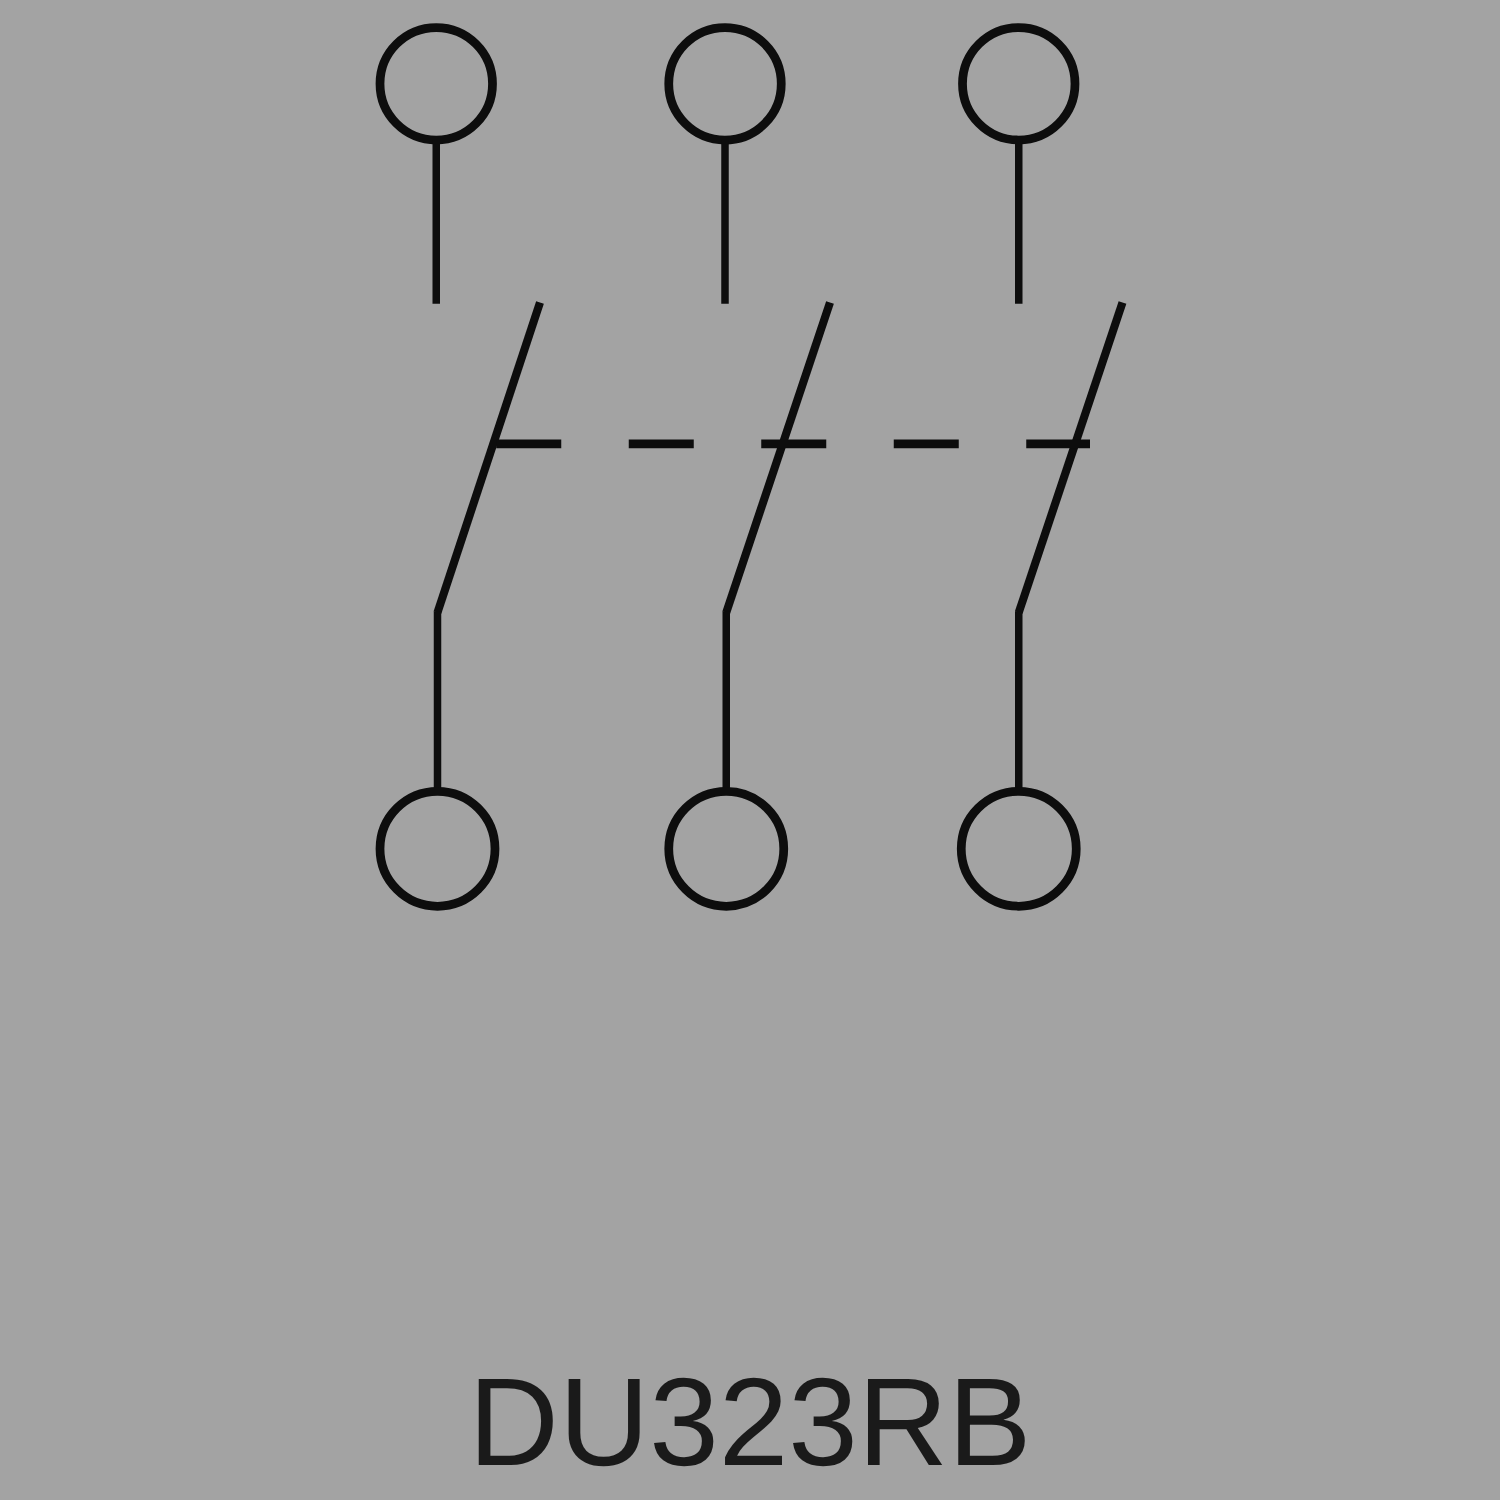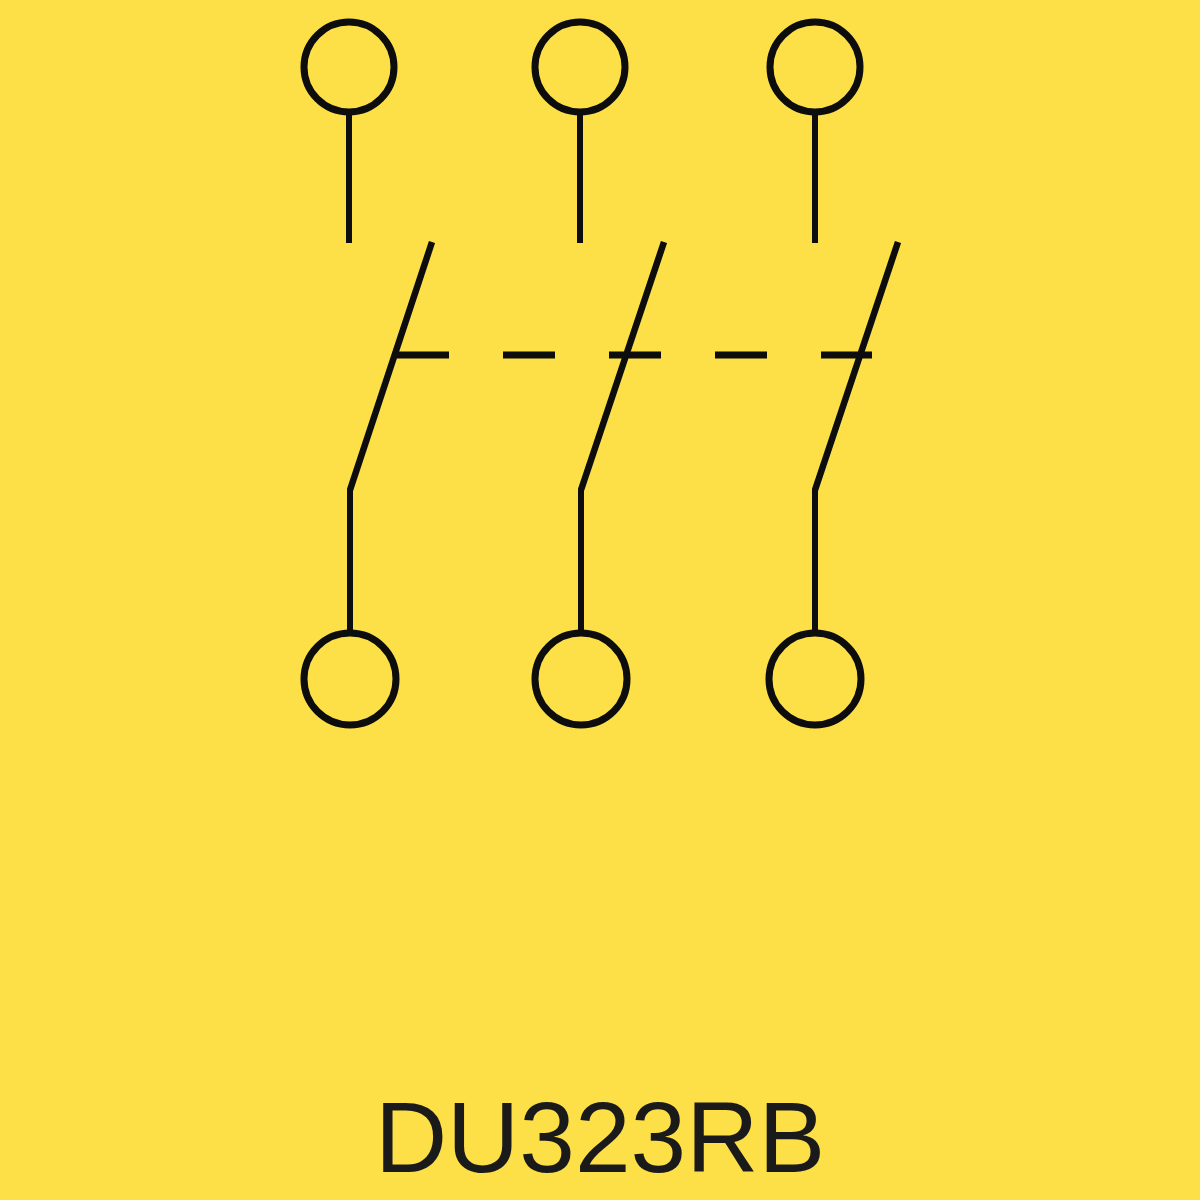--- a/index.html
+++ b/index.html
@@ -11,21 +11,21 @@
   body {
     width: 1200px;
     height: 1200px;
     font-family: "Liberation Sans", sans-serif;
     overflow: hidden;
   }
   #canvas {
     position: relative;
     width: 1200px;
     height: 1200px;
-    background: #fde047;
+    background: #a3a3a3;
   }
   #schematic {
     position: absolute;
     left: 0;
     top: 0;
     width: 1200px;
     height: 1200px;
     display: block;
   }
   .stroke {

